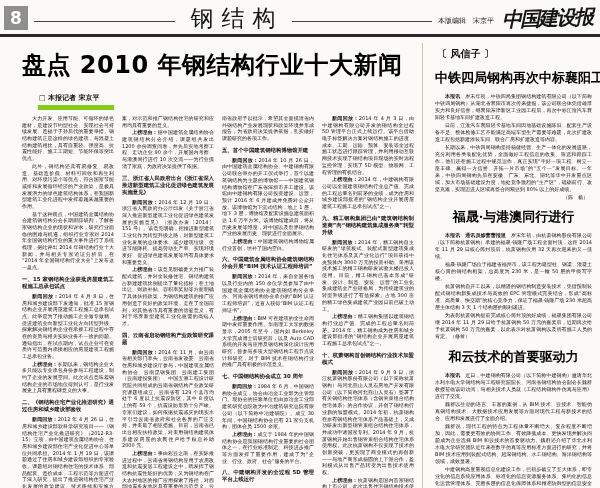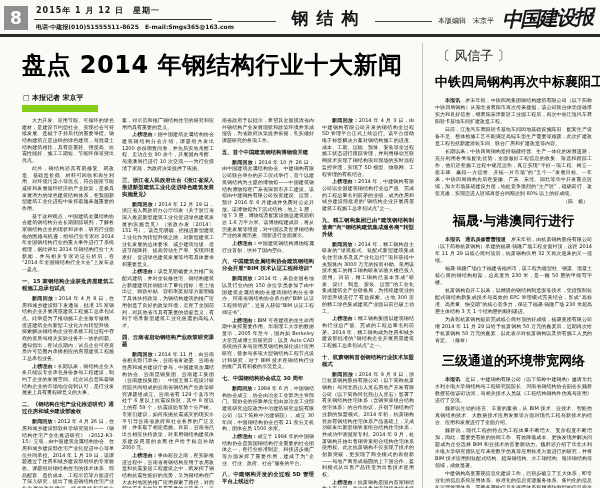--- a/index.html
+++ b/index.html
@@ -9,72 +9,68 @@
     font-family:"DejaVu Sans","Liberation Sans",sans-serif;
   }
   
   .hdr{display:flex;align-items:center;padding:4px 6px 0 4px;height:28px;gap:6px;}
   .pageno{width:24px;height:24px;background:#8f8f8f;color:#fff;font-weight:bold;
     font-size:17px;display:flex;align-items:center;justify-content:center;flex:0 0 auto;}
   .hdr-left{flex:0 0 auto;width:178px;}
   .hdr-date{font-size:8px;font-weight:bold;letter-spacing:1px;padding:1px 0 3px 2px;border-bottom:1px solid #333;}
   .hdr-contact{font-size:6px;font-weight:bold;padding:3px 0 0 2px;white-space:nowrap;}
   .hline{flex:1 1 auto;height:1px;background:#444;margin-top:6px;}
-  .hdr-section{font-size:17px;font-weight:700;letter-spacing:8px;padding:0 2px 0 10px;white-space:nowrap;}
+  .hdr-section{font-size:23px;font-weight:400;letter-spacing:8px;padding:0 2px 0 10px;white-space:nowrap;}
   .hdr-editor{font-size:7px;font-weight:normal;white-space:nowrap;margin-top:6px;}
   .masthead{font-family:"DejaVu Serif","Liberation Serif",serif;font-style:italic;font-weight:bold;
     font-size:20px;letter-spacing:-2px;white-space:nowrap;transform:rotate(-2deg);padding:0 2px;}
   .thick-rule{height:3px;background:#2a2a2a;margin:2px 0 0 0;}
   
   .content{display:flex;padding:6px 8px 0 22px;gap:8px;}
   .main{width:392px;flex:0 0 auto;}
   .vdiv{width:1px;background:#c8c4bc;flex:0 0 auto;}
   .side{flex:1 1 auto;min-width:0;padding-left:4px;}
   
   .headline{font-size:24px;font-weight:900;letter-spacing:0.5px;margin:6px 0 4px 0;
     white-space:nowrap;color:#000;}
-  .byline{display:inline-block;font-size:7px;font-weight:bold;border-bottom:7px solid #84cc16;
-    padding:0 14px 2px 1px;margin:0 0 5px 0;}
+  .byline{display:inline-block;font-size:7px;font-weight:bold;border-bottom:5px solid #84cc16;
+    padding:0 14px 2px 1px;margin:0 0 5px 16px;}
   .flow{height:376px;overflow:hidden;column-count:4;column-gap:8px;column-fill:auto;
     text-align:justify;}
   .col-p{font-size:5px;line-height:1.34;margin:0 0 1px 0;text-indent:2em;}
   .col-p b{font-weight:bold;}
   .col-h{font-size:5.4px;line-height:1.3;font-weight:bold;margin:5px 0 3px 0;text-indent:0;}
   
-  .col-tag{font-size:13px;font-weight:normal;margin:4px 0 2px 2px;}
+  .col-tag{font-size:10px;font-weight:bold;margin:4px 0 2px 2px;}
   .side-art{margin-bottom:7px;}
   .side-title{font-family:"DejaVu Serif","Liberation Serif",serif;font-size:13px;font-weight:900;
     text-align:center;margin:8px 0 6px 0;letter-spacing:0;white-space:nowrap;color:#000;}
   .side-p{font-size:5px;line-height:1.4;margin:0 0 1px 0;text-indent:2em;text-align:justify;}
   .side-p b{font-weight:bold;}
   .side-by{font-size:5px;text-align:right;margin:0 4px 0 0;}
 </style>
 </head>
 <body>
 
 <div class="page">
 
   <div class="hdr">
     <div class="pageno">8</div>
-    <div class="hdr-left">
-      <div class="hdr-date">2015年 1 月 12 日　星期一</div>
-      <div class="hdr-contact">电话·中建报(010)51555511-8625　E-mail:Smgs365@163.com</div>
-    </div>
     <div class="hline"></div>
     <div class="hdr-section">钢结构</div>
     <div class="hline"></div>
     <div class="hdr-editor">本版编辑　宋京平</div>
     <div class="masthead">中国建设报</div>
   </div>
   <div class="thick-rule"></div>
 
   <div class="content">
 
     <div class="main">
-      <div class="headline">盘点 2014 年钢结构行业十大新闻</div>
+      <div class="headline">盘点 2010 年钢结构行业十大新闻</div>
       <div><span class="byline">□ 本报记者 宋京平</span></div>
       <div class="flow">
           <p class="col-p">大力开发、应用节能、可循环的绿色建材，是建设节约型社会、实现社会可持续发展、造福于子孙后代的重要举措。钢结构建筑正是这样的绿色建筑，与混凝土结构建筑相比，具有自重轻、强度高、抗震性能好、施工工期短、节能环保等突出优点。</p>
           <p class="col-p">此外，钢结构还具有易修复、易改造、基础造价低、材料可回收和再生利用、对环境污染小等优点，符合国家节能减排和发展循环经济的产业政策，是极具发展潜力的绿色建筑结构体系，在我国新型建筑工业化进程中发挥着越来越重要的作用。</p>
           <p class="col-p">基于这种观点，中国建筑金属结构协会建筑钢结构分会长期跟踪研判，了解各家钢结构企业的现状和诉求，研究行业面临的困难与机遇，组织行业专家对 2014 年全国钢结构行业的重大事件进行了系统梳理，据此评出 2014 年钢结构行业十大新闻，并与相关专家论证分析后，在“2014 年全国钢结构行业大会”上发布这一盘点。</p>
           <p class="col-h">一、15 家钢结构企业获批房屋建筑工程施工总承包试点</p>
           <p class="col-p"><b>新闻回放：</b>2014 年 4 月 8 日，住房和城乡建设部下发通知，批准 15 家钢结构企业开展房屋建筑工程施工总承包试点。此举是为了推动施工企业做专做精、促进建筑业向新型工业化方向转型升级、探索解决钢结构企业在承接工程过程中存在的资质与相关实际业务不一致的问题。通知指出，在试点期内，试点企业可在资质许可范围内承接相应的房屋建筑工程施工总承包业务。</p>
           <p class="col-p"><b>上榜理由：</b>长期以来，钢结构企业大多只能以专业承包身份参与工程建设，制约了企业的发展空间。此次试点意味着钢结构企业的市场地位得到认可，是行业发展史上具有里程碑意义的大事。</p>
           <p class="col-h">二、《钢结构住宅产业化推进研究》通过住房和城乡建设部验收</p>
           <p class="col-p"><b>新闻回放：</b>2012 年 4 月 26 日，住房和城乡建设部软科学研究项目——《钢结构住宅产业化推进研究》（2012-R3-15）立项，由中国建筑金属结构协会、住房和城乡建设部住宅产业化促进中心等单位共同承担。2014 年 1 月 19 日，该课题通过了住房和城乡建设部组织的专家验收。课题组对钢结构住宅的技术体系、部品配套、造价成本、工程示范等方面进行了深入研究，提出了推进钢结构住宅产业化发展的政策建议、技术路线和实施方案，对示范和推广钢结构住宅的研究和应用均具有重要的意义。</p>
@@ -119,21 +115,21 @@
             <p class="side-by">（陈　杨）</p>
           </div>
           <div class="side-art">
             <h2 class="side-title">福晟·与港澳同行进行</h2>
             <p class="side-p"><b>本报讯　通讯员修蕾蕾报道　</b>岁末年初，由杭萧钢构股份有限公司（以下简称杭萧钢构）承建的福晟·钱隆广场工程全面封顶，这距 2014 年 11 月 29 日核心筒封顶后，杭萧钢构仅用 32 天再次迎来的又一佳绩。</p>
             <p class="side-p">福晟·钱隆广场位于福建省福州市，该工程为箱型柱、钢梁、混凝土核心筒的钢结构框架，总高度为 230 米，是一幢 50 层的甲级写字楼。</p>
             <p class="side-p">杭萧钢构自开工以来，以精湛的钢结构制造安装技术，凭借预制装配式钢结构新集成技术与高效的 EPC 管理模式完美结合，形成“高标准、高质量、快交期”的核心竞争力，保证了福晟·钱隆广场 230 米超高层主体结构 3 天 1 个结构层的顺利递进。</p>
             <p class="side-p">为表彰杭萧钢构提前完成核心筒封顶的好成绩，福晟集团有限公司继 2014 年 11 月 29 日给予杭萧钢构 50 万元的嘉奖后，近期再次给予杭萧钢构 50 万元的嘉奖，以此表示对杭萧钢构以及所有施工人员的肯定。（修蕾）</p>
           </div>
           <div class="side-art">
-            <h2 class="side-title">三级通道的环境带宽网络</h2>
+            <h2 class="side-title">和云技术的首要驱动力</h2>
             <p class="side-p"><b>本报讯　</b>近日，中建钢构有限公司（以下简称中建钢构）邀请华北水利水电大学钢结构与工程研究院院长、河南省钢结构协会副会长魏群教授莅临该司访问，与相关技术人员就《工程结构钢构件仿真与应用》进行了交流。</p>
             <p class="side-p">魏群以生动的语言、丰富的案例，从 BIM 技术、云技术、智能仿真钢结构技术、大数据技术应用发展等方面对现代工程与新技术的结合、应用和发展进行了全面介绍。</p>
             <p class="side-p">魏群说，现代工程的特点为工程体量不断增大、复杂程度不断增加，因此，需要更有效的协同工作、有效降低成本、更快发现并解决问题成为企业选择 BIM 和云技术的首要驱动力。魏群还介绍了华北水利水电大学研究团队近年来在数字仿真等应用标准方面进行的研究，并将 BIM 技术应用到装配式结构、超深钢结构、水工钢结构、海洋钢结构等领域，成效显著。</p>
             <p class="side-p">中建钢构高度重视信息化建设工作，已初步确立了五大体系，即专业化的信息系统应用体系、标准化的信息资源服务体系、集约化的信息化运营管理体系、完善多层的信息化保障体系和精准防御型的信息安全防御体系。在软件应用方面，逐步实现了“横向到边、纵向到底”的应用目标；在硬件建设方面，按照标准机房建设要求建设了数据中心，实现了“总部——大区——制造厂与项目”三级通道的环境带宽网络。</p>
           </div>
         </div>
     </div>
 
   </div>
 </div>

